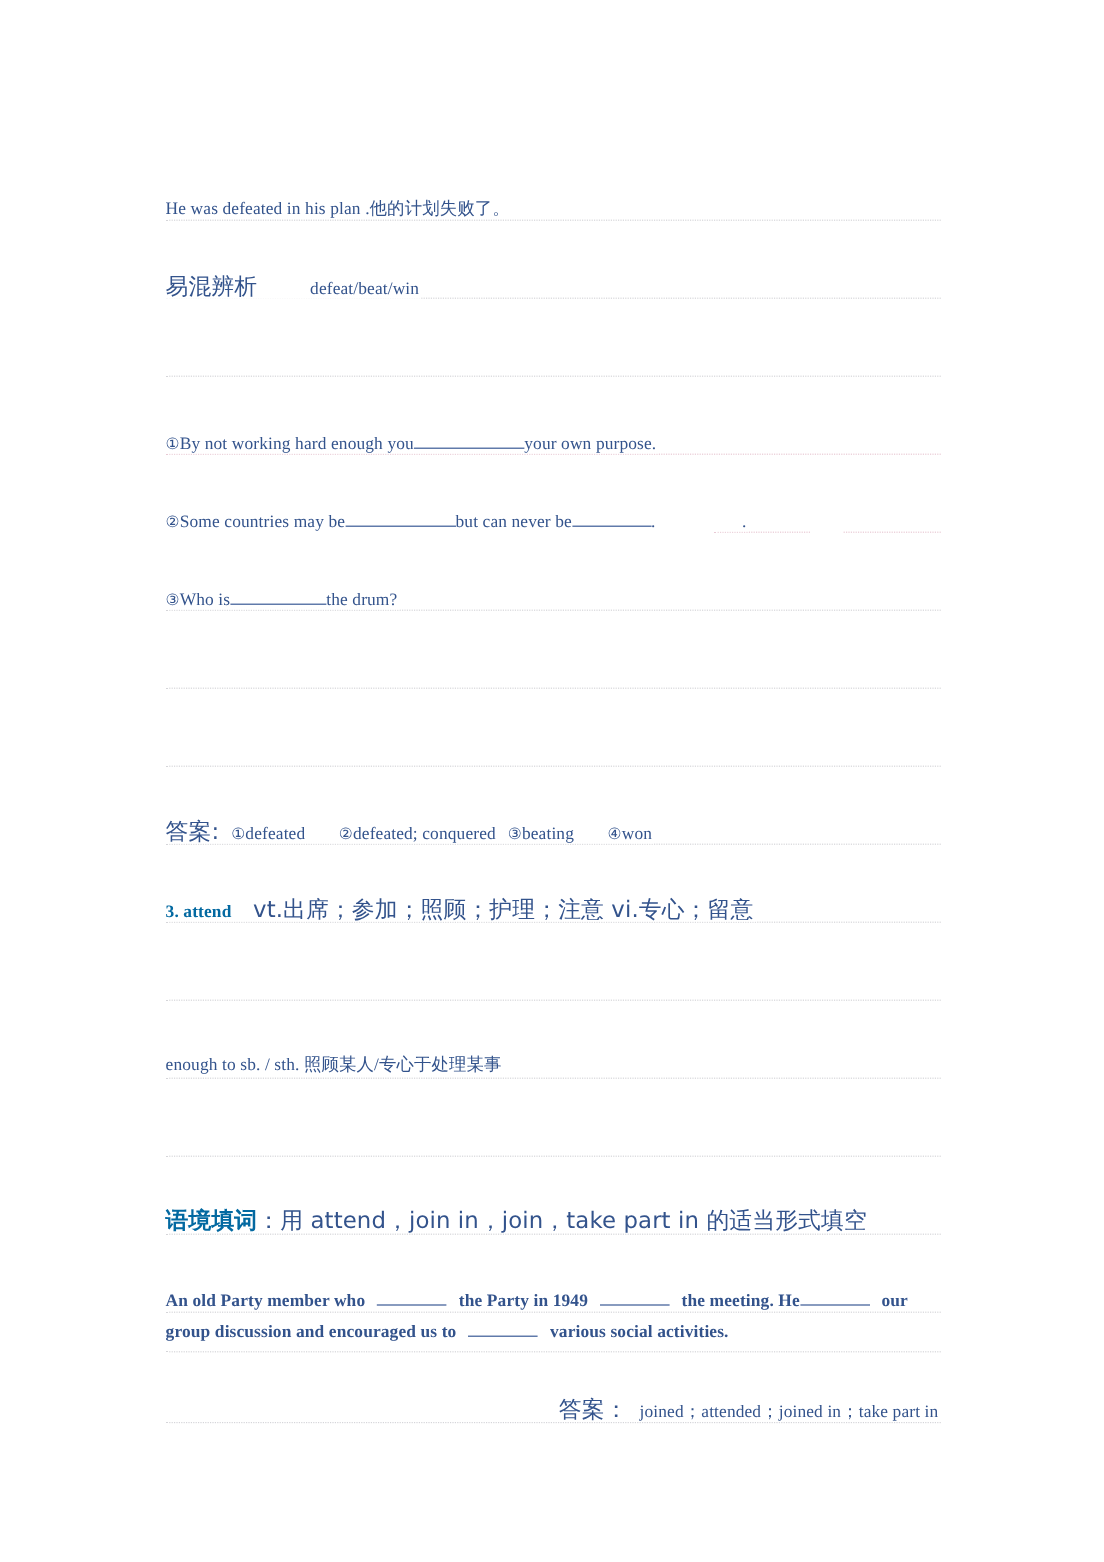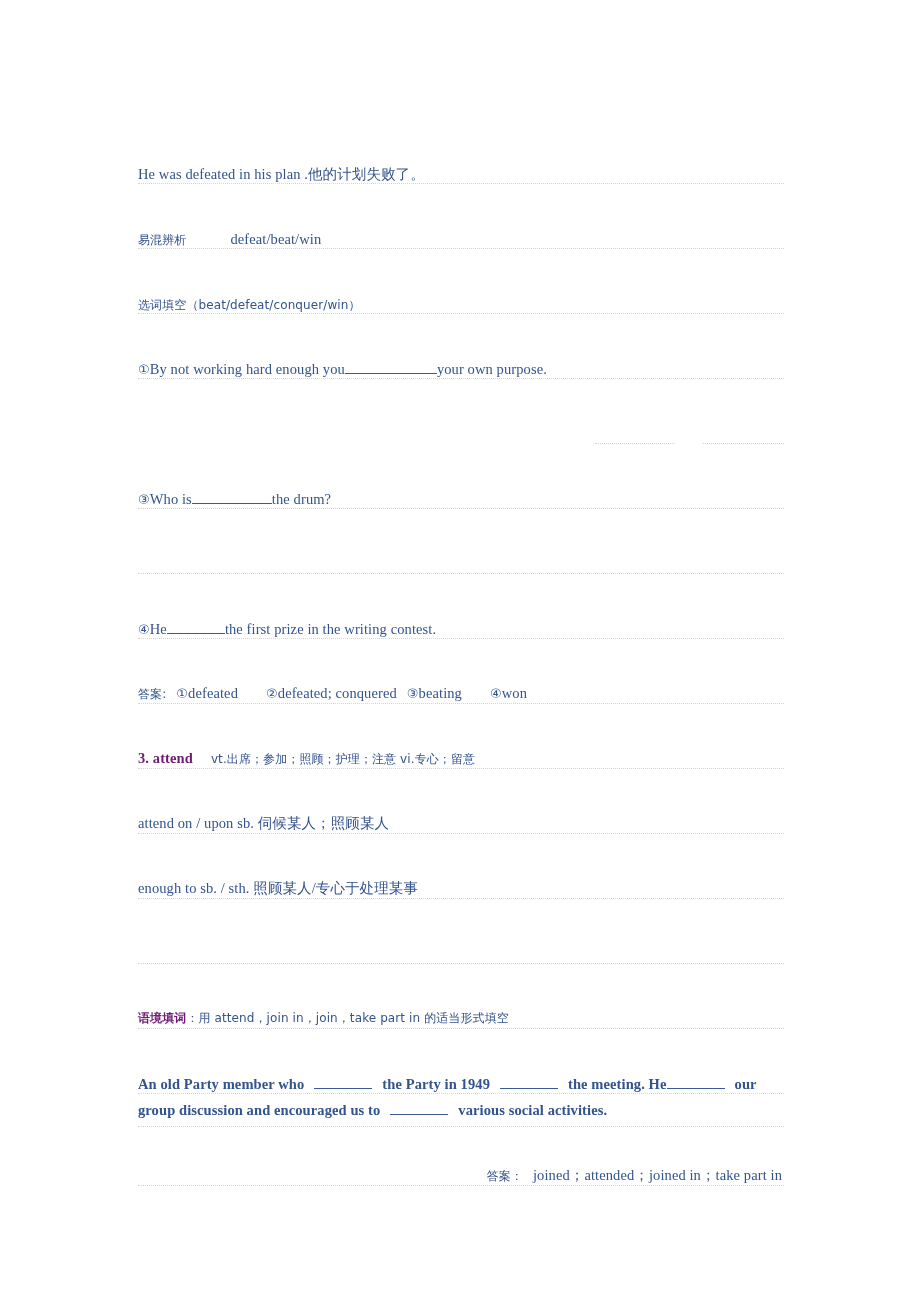--- a/index.html
+++ b/index.html
@@ -65,25 +65,25 @@
     vertical-align: baseline;
     height: 0.95em;
     margin: 0 0 0 0;
   }
   .b-sm { width: 58px; }
   .b-md { width: 66px; }
   .b-lg { width: 80px; }
   .b-xl { width: 92px; }
   .bold {
     font-weight: bold;
-    color: #701a75;
+    color: #0369a1;
   }
   .cn {
     font-family: "DejaVu Sans", "Liberation Sans", sans-serif;
-    font-size: 12px;
+    font-size: 19px;
   }
   .circ {
     display: inline-block;
     font-family: "DejaVu Sans", sans-serif;
     font-size: 13px;
   }
   .sp-1 { display: inline-block; width: 10px; }
   .sp-2 { display: inline-block; width: 18px; }
   .sp-3 { display: inline-block; width: 28px; }
   .sp-4 { display: inline-block; width: 44px; }
@@ -100,58 +100,52 @@
   <div class="line" style="top:116px;">
     <span class="txt">He was defeated in his plan .他的计划失败了。</span>
   </div>
 
   <div class="rule gray" style="top:200px;"></div>
   <div class="line" style="top:181px;">
     <span class="txt"><span class="cn">易混辨析</span><span class="sp-4"></span><span>defeat/beat/win</span></span>
   </div>
 
   <div class="rule gray" style="top:265px;"></div>
-  <div class="line" style="top:246px;">
-    <span class="txt cn">选词填空（beat/defeat/conquer/win）</span>
-  </div>
 
   <div class="rule pink" style="top:330px;"></div>
   <div class="line" style="top:311px;">
     <span class="txt"><span class="circ">①</span><span>By not working hard enough you</span><span class="blank b-xl"></span><span>your own purpose.</span></span>
   </div>
 
   <div class="rule pink" style="top:395px; left:595px; width:80px;"></div>
   <div class="rule pink" style="top:395px; left:703px; width:81px;"></div>
+  <div class="line" style="top:376px;">
+    <span class="txt"><span class="circ">②</span><span>Some countries may be</span><span class="blank b-xl"></span><span>but can never be</span><span class="blank b-md"></span><span>.</span><span class="sp-4"></span><span class="sp-3"></span><span class="dot-mark">.</span></span>
+  </div>
 
   <div class="rule gray" style="top:460px;"></div>
   <div class="line" style="top:441px;">
     <span class="txt"><span class="circ">③</span><span>Who is</span><span class="blank b-lg"></span><span>the drum?</span></span>
   </div>
 
   <div class="rule gray" style="top:525px;"></div>
 
   <div class="rule gray" style="top:590px;"></div>
-  <div class="line" style="top:571px;">
-    <span class="txt"><span class="circ">④</span><span>He</span><span class="blank b-sm"></span><span>the first prize in the writing contest.</span></span>
-  </div>
 
   <div class="rule gray" style="top:655px;"></div>
   <div class="line" style="top:635px;">
     <span class="txt"><span class="cn">答案:</span><span class="sp-1"></span><span class="circ">①</span><span>defeated</span><span class="sp-3"></span><span class="circ">②</span><span>defeated; conquered</span><span class="sp-1"></span><span class="circ">③</span><span>beating</span><span class="sp-3"></span><span class="circ">④</span><span>won</span></span>
   </div>
 
   <div class="rule gray" style="top:720px;"></div>
   <div class="line" style="top:700px;">
     <span class="txt"><span class="bold">3. attend</span><span class="sp-2"></span><span class="cn">vt.出席；参加；照顾；护理；注意 vi.专心；留意</span></span>
   </div>
 
   <div class="rule gray" style="top:785px;"></div>
-  <div class="line" style="top:765px;">
-    <span class="txt">attend on / upon sb.  伺候某人；照顾某人</span>
-  </div>
 
   <div class="rule gray" style="top:850px;"></div>
   <div class="line" style="top:830px;">
     <span class="txt">enough to sb. / sth.  照顾某人/专心于处理某事</span>
   </div>
 
   <div class="rule gray" style="top:915px;"></div>
 
   <div class="rule gray" style="top:980px;"></div>
   <div class="line" style="top:959px;">

